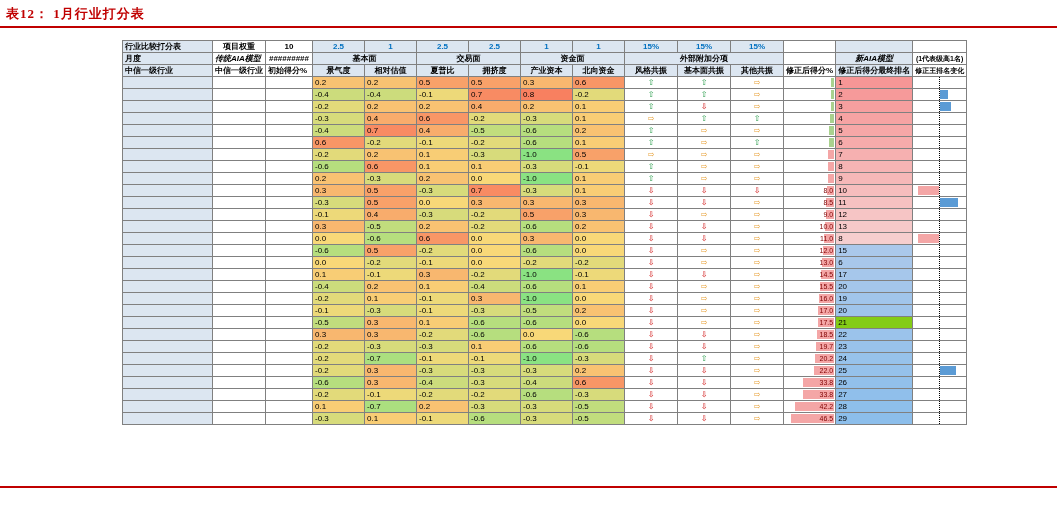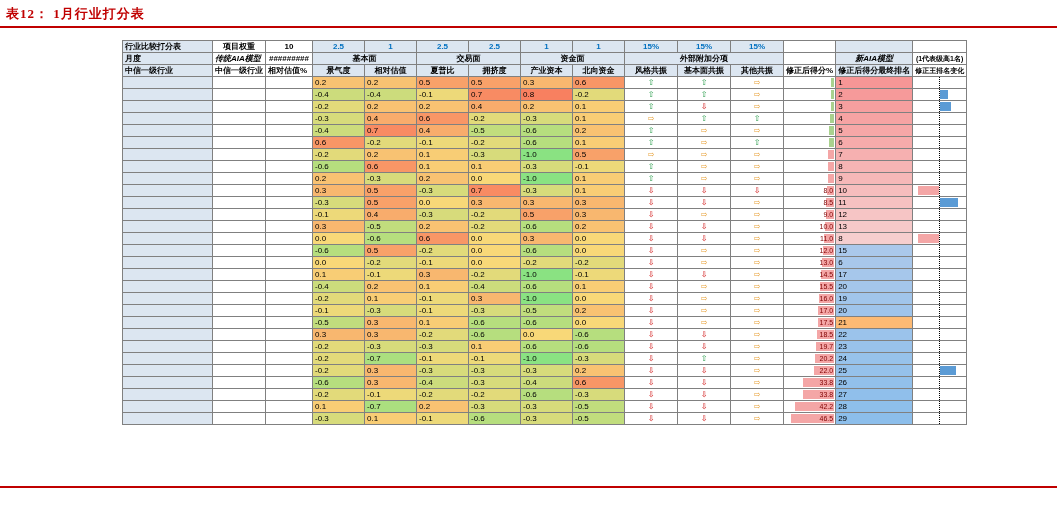--- a/index.html
+++ b/index.html
@@ -108,21 +108,21 @@
     <td class="hdr-label" colspan="2">资金面</td>
     <td class="hdr-label" colspan="3">外部附加分项</td>
     <td class="hdr-plain"></td>
     <td class="hdr-label" style="font-style:italic">新AIA模型</td>
     <td class="hdr-plain" style="font-size:7px;white-space:normal">(1代表级高1名)</td>
   </tr>
 
   <tr class="hdr">
     <td class="hdr-h3" style="text-align:left">中信一级行业</td>
     <td class="hdr-h3w" style="text-align:left">中信一级行业</td>
-    <td class="hdr-h3w" style="text-align:left">相对估值%</td>
+    <td class="hdr-h3w" style="text-align:left">初始得分%</td>
     <td class="hdr-h3">景气度</td>
     <td class="hdr-h3">相对估值</td>
     <td class="hdr-h3">夏普比</td>
     <td class="hdr-h3">拥挤度</td>
     <td class="hdr-h3">产业资本</td>
     <td class="hdr-h3">北向资金</td>
     <td class="hdr-h3">风格共振</td>
     <td class="hdr-h3">基本面共振</td>
     <td class="hdr-h3">其他共振</td>
     <td class="hdr-h3w" style="text-align:left">修正后得分%</td>
@@ -587,21 +587,21 @@
         <td class="num" style="background: rgb(182, 222, 126);">-0.6</td>
         <td class="num" style="background: rgb(182, 222, 126);">-0.6</td>
         <td class="num" style="background: rgb(248, 216, 120);">0.0</td>
         <td class="arrow" style="color: rgb(204, 0, 0);">⇩</td>
         <td class="arrow" style="color: rgb(232, 163, 61);">⇨</td>
         <td class="arrow" style="color: rgb(232, 163, 61);">⇨</td>
         <td class="barcell">
           <div class="bar" style="right: 1px; width: 16px; background: rgb(244, 166, 166);"></div>
           <div class="lbl" style="right: 2px;">17.5</div>
         </td>
-        <td class="rank" style="background: #fdba74;">21</td>
+        <td class="rank" style="background: #84cc16;">21</td>
         <td class="barcell">
           <div class="mid" style="left: 26px;"></div>
         </td>
       </tr>
       <tr>
         <td class="leftcol"></td>
         <td class="emptycol"></td>
         <td class="emptycol"></td>
         <td class="num" style="background: rgb(248, 183, 111);">0.3</td>
         <td class="num" style="background: rgb(248, 183, 111);">0.3</td>

